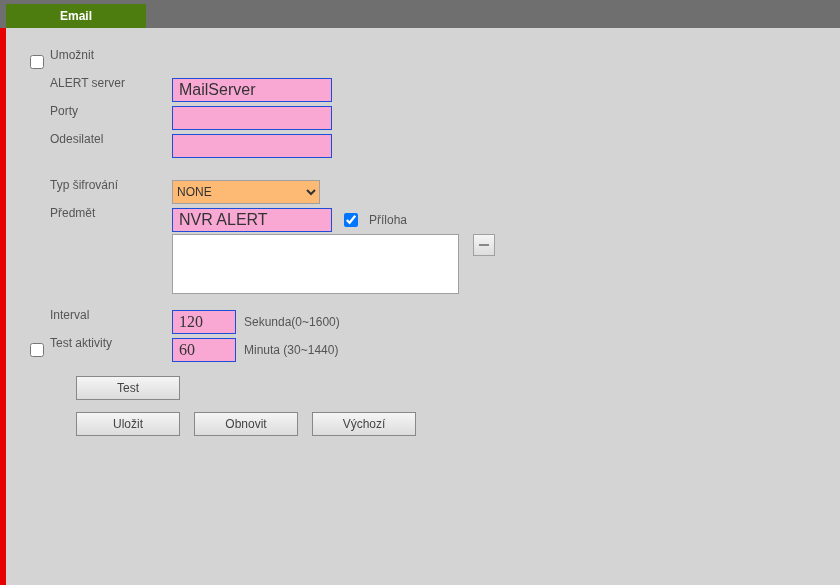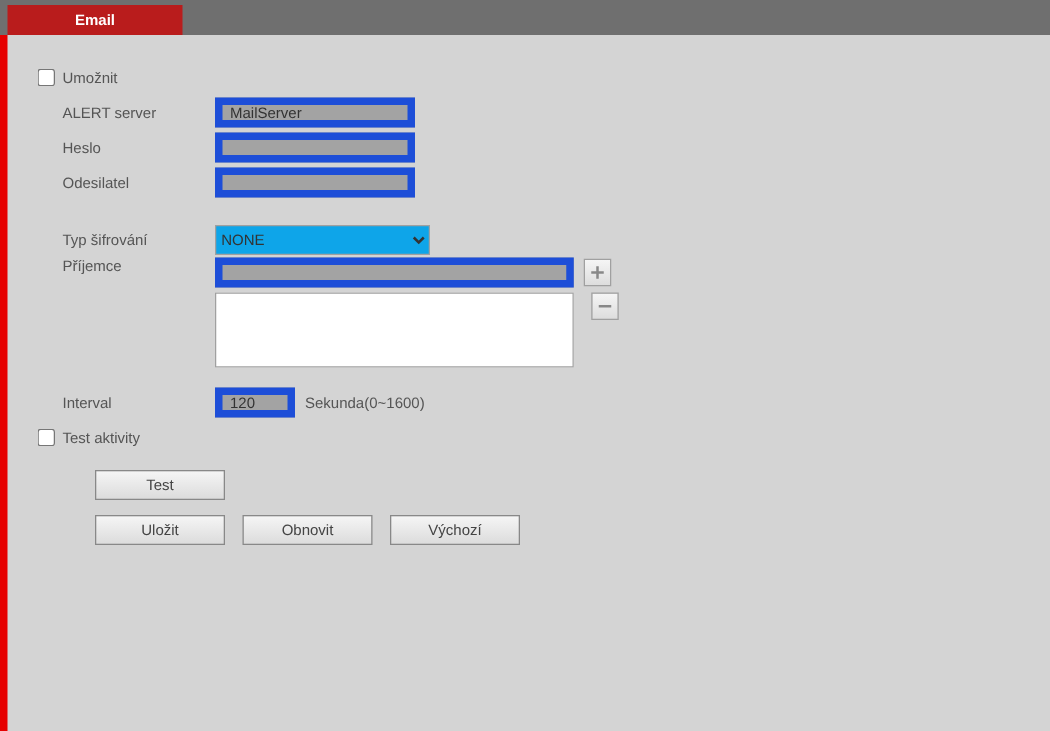--- a/index.html
+++ b/index.html
@@ -14,89 +14,89 @@
   .topbar {
     position: relative;
     height: 28px;
     background: #6f6f6f;
   }
   .tab {
     position: absolute;
     left: 6px; top: 4px;
     width: 140px; height: 24px;
     line-height: 24px;
-    background: #b91c1c;
+    background: #4d7c0f;
     color: #fff;
     font-weight: bold;
     text-align: center;
     font-size: 12px;
   }
   .left-rail {
     position: absolute;
     left: 0; top: 28px;
     width: 6px; height: 557px;
     background: #e60000;
   }
   .form {
     position: absolute;
     left: 6px; top: 28px;
     width: 834px; height: 557px;
     padding-top: 20px;
   }
   .row {
     display: flex;
-    align-items: center;
     height: 28px;
     margin-left: 20px;
   }
   .cb-col {
     width: 24px;
     display: flex;
     align-items: center;
   }
   .lbl-col {
     width: 122px;
     color: #555;
   }
   .ctrl-col {
     display: flex;
     align-items: center;
     gap: 8px;
   }
   input[type="text"], input[type="password"] {
     width: 160px; height: 24px;
-    border: 6px solid #1d4ed8;
-    background: #a3a3a3;
+    border: 1px solid #1d4ed8;
+    background: #f9a8d4;
     padding: 0 6px;
-    font-size: 12px;
+    font-size: 16px;
     color: #333;
   }
   input[type="checkbox"] {
     width: 14px; height: 14px;
   }
   select.sel {
-    width: 172px; height: 24px;
+    width: 148px; height: 24px;
     border: 1px solid #a0a0a0;
-    background: #0ea5e9;
+    background: #fdba74;
     font-size: 12px;
     color: #333;
   }
   .wide-input {
     width: 287px !important;
   }
   .recip-box {
     width: 287px; height: 60px;
     border: 1px solid #a0a0a0;
     background: #fff;
     resize: none;
     font-size: 12px;
     padding: 4px;
   }
   .small-input {
     width: 64px !important;
+    font-family: Liberation Serif, serif;
   }
   .sqbtn {
     width: 22px; height: 22px;
     border: 1px solid #a0a0a0;
     background: linear-gradient(#f5f5f5,#ddd);
     display: flex; align-items: center; justify-content: center;
     cursor: pointer;
     font-size: 14px;
     line-height: 1;
   }
@@ -163,21 +163,21 @@
     <div class="ctrl-col">
         <input type="text" value="MailServer" style="">
       </div>
   </div>
 
 
 
 
   <div class="row">
     <div class="cb-col"></div>
-    <div class="lbl-col">Heslo</div>
+    <div class="lbl-col">Porty</div>
     <div class="ctrl-col">
         <input type="password" value="" style="">
       </div>
   </div>
 
   <div class="row">
     <div class="cb-col"></div>
     <div class="lbl-col">Odesilatel</div>
     <div class="ctrl-col">
         <input type="text" value="" style="">
@@ -189,31 +189,30 @@
   <div class="row">
     <div class="cb-col"></div>
     <div class="lbl-col">Typ šifrování</div>
     <div class="ctrl-col">
       <select class="sel">
         <option>NONE</option>
       </select>
     </div>
   </div>
 
-
-  <div class="row recip-row">
-    <div class="cb-col"></div>
-    <div class="lbl-col">Příjemce</div>
-    <div class="ctrl-col">
-      <input type="text" class="wide-input" value="" style="">
-      <div class="sqbtn plus">
-          <span></span>
-        </div>
-    </div>
-  </div>
+  <div class="row">
+    <div class="cb-col"></div>
+    <div class="lbl-col">Předmět</div>
+    <div class="ctrl-col">
+      <input type="text" value="NVR ALERT" style="">
+      <input type="checkbox" checked="" style="">
+      <span class="after-text">Příloha</span>
+    </div>
+  </div>
+
 
   <div class="row recip-list-row">
     <div class="cb-col"></div>
     <div class="lbl-col"></div>
     <div class="ctrl-col" style="align-items:flex-start;">
       <textarea class="recip-box" style=""></textarea>
       <div class="sqbtn-col">
         <div class="sqbtn minus">
             <span></span>
           </div>
@@ -230,20 +229,24 @@
       <input type="text" class="small-input" value="120" style="">
       <span class="after-text">Sekunda(0~1600)</span>
     </div>
   </div>
 
   <div class="row">
     <div class="cb-col">
         <input type="checkbox" style="">
       </div>
     <div class="lbl-col">Test aktivity</div>
+    <div class="ctrl-col">
+      <input type="text" class="small-input" value="60" style="">
+      <span class="after-text">Minuta (30~1440)</span>
+    </div>
   </div>
 
   <div class="btn-row test-row">
     <button class="btn">Test</button>
   </div>
 
   <div class="btn-row">
     <button class="btn">Uložit</button>
     <button class="btn">Obnovit</button>
     <button class="btn">Výchozí</button>

